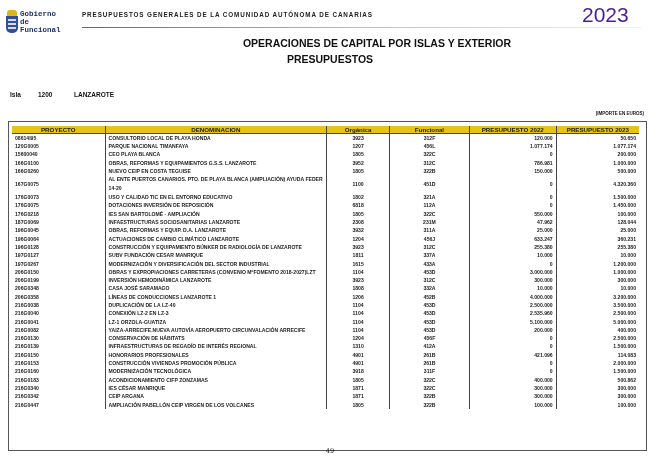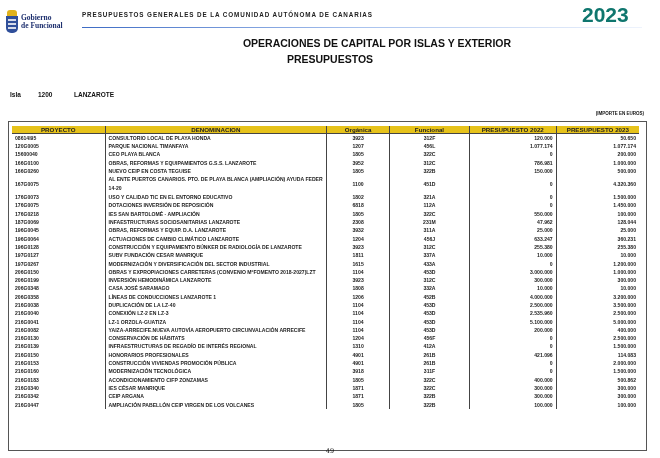--- a/index.html
+++ b/index.html
@@ -3,24 +3,24 @@
 <meta charset="utf-8">
 <style>
   * { margin:0; padding:0; box-sizing:border-box; }
   html, body { width:660px; height:458px; background:#ffffff; overflow:hidden; }
   body { font-family:"Liberation Sans", sans-serif; color:#111; position:relative; }
   .logo { position:absolute; left:6px; top:7px; width:64px; height:30px; display:flex; align-items:center; }
   .logo .emblem { width:12px; height:24px; position:relative; margin-right:3px; }
   .logo .crown { position:absolute; top:0; left:1px; width:10px; height:6px; background:#e0b21c; border-radius:3px 3px 0 0; }
   .logo .shield { position:absolute; top:6px; left:0; width:12px; height:17px; background:#2f4f9a; border-radius:0 0 5px 5px; }
   .logo .shield::before { content:""; position:absolute; left:2px; top:3px; width:8px; height:2px; background:#fff; box-shadow:0 4px 0 #fff, 0 8px 0 #fff; opacity:.8; }
-  .logo .text { font-family:Liberation Serif, serif; font-size:7.5px; line-height:8px; color:#1d2f6e; font-weight:bold; }
+  .logo .text { font-family:Liberation Mono, monospace; font-size:7.5px; line-height:8px; color:#1d2f6e; font-weight:bold; }
   .header-title { position:absolute; left:82px; top:11px; font-size:6.3px; font-weight:bold; letter-spacing:0.9px; color:#222; }
   .header-line { position:absolute; left:82px; top:27px; width:560px; height:1px; background:linear-gradient(to right,#3d6bc4,#a8c2ee,#eef3fc); }
-  .year { position:absolute; left:582px; top:3px; font-size:21px; font-weight:bold; color:#0f766e; }
+  .year { position:absolute; left:582px; top:3px; font-size:21px; font-weight:normal; color:#4c1d95; }
   .title1 { position:absolute; left:0; width:660px; top:37px; text-align:center; font-size:10.5px; font-weight:bold;margin-left:47px; }
   .title2 { position:absolute; left:0; width:660px; top:53px; text-align:center; font-size:10.5px; font-weight:bold; }
   .isla { position:absolute; top:91px; font-size:6.5px; font-weight:bold; }
   .importe { position:absolute; right:16px; top:111px; font-size:4.5px; font-weight:bold; }
   .frame { position:absolute; left:8px; top:121px; width:639px; height:330px; border:1.3px solid #555; }
   table { position:absolute; left:12px; top:126px; width:627px; border-collapse:collapse; font-size:5.1px; font-weight:bold; }
   th { background:#e6c21a; color:#222; font-size:6.2px; height:7px; padding:0; border-bottom:1px solid #444; }
   th + th, td + td { border-left:1px solid #444; }
   td { height:8.3px; padding:0 3px; white-space:nowrap; color:#222; }
   td.c { text-align:center; }

